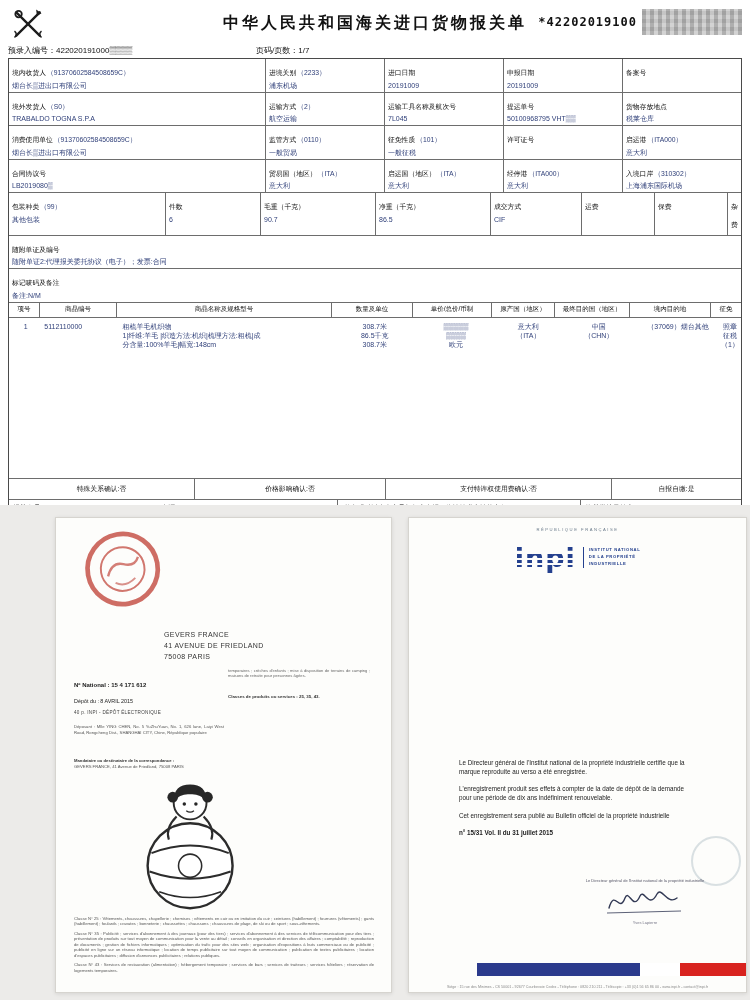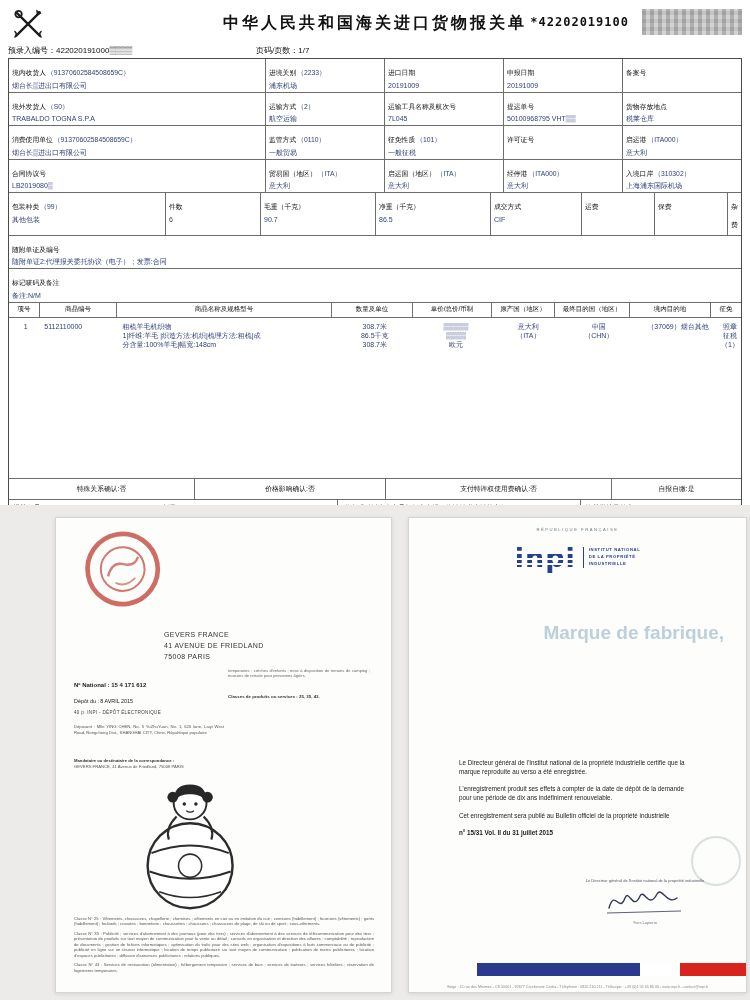--- a/index.html
+++ b/index.html
@@ -7,21 +7,21 @@
 .pre{white-space:pre-line}
 .abs{position:absolute}
 .mosaic{display:inline-block;vertical-align:middle;background:repeating-linear-gradient(90deg,rgba(125,125,125,.45) 0 4px,rgba(205,205,205,.45) 4px 8px),repeating-linear-gradient(0deg,#d8d8d8 0 4px,#bfbfbf 4px 8px)}
 .mosaic-lg{width:100px;height:26px}
 
 
 .customs{position:absolute;left:8px;top:6px;width:734px}
 .form-header{position:relative;height:36px}
 .emblem{position:absolute;left:2px;top:0}
 .form-title{text-align:center;font-size:16px;font-weight:bold;letter-spacing:3px;padding-top:7px}
-.barcode-wrap{position:absolute;right:0;top:3px;display:flex;align-items:center;gap:13px}
+.barcode-wrap{position:absolute;right:0;top:3px;display:flex;align-items:center;gap:5px}
 .barcode-text{font-family:"DejaVu Sans Mono",monospace;font-weight:bold;font-size:12px;letter-spacing:1px}
 .numbers-row{display:flex;align-items:center;font-size:8px;margin:3px 0 2px}
 .numbers-row>:nth-child(1){width:248px}
 .numbers-row>:nth-child(2){flex:1}
 .numbers-row>:nth-child(3){text-align:right}
 .ftable{border:1.5px solid #4a4a4a}
 .ftable>div{border-bottom:1px solid #6d6d6d}
 .ftable>div:last-child{border-bottom:none}
 .frow{display:flex;min-height:28px}
 .cell{border-right:1px solid #6d6d6d;padding:2px 3px;overflow:hidden}
@@ -297,21 +297,20 @@
 
   <div class="page page-right">
     <div class="abs rf-line">RÉPUBLIQUE FRANÇAISE</div>
     <div class="abs inpi-row">
       <div class="inpi-logo"><span>inpi</span><i class="s1"></i><i class="s2"></i><i class="s3"></i></div>
       <div class="inpi-inst pre">INSTITUT NATIONAL
 DE LA PROPRIÉTÉ
 INDUSTRIELLE</div>
     </div>
     <div class="abs inpi-heading">
-      <div class="inpi-h1">Marque de fabrique,</div>
     </div>
     <div class="abs inpi-body">
       <p>Le Directeur général de l'Institut national de la propriété industrielle certifie que la marque reproduite au verso a été enregistrée.</p>
       <p>L'enregistrement produit ses effets à compter de la date de dépôt de la demande pour une période de dix ans indéfiniment renouvelable.</p>
       <p>Cet enregistrement sera publié au Bulletin officiel de la propriété industrielle</p>
       <p class="bold">n° 15/31 Vol. II du 31 juillet 2015</p>
     </div>
     <div class="abs faint-stamp"></div>
     <div class="abs inpi-sign">
       <div class="sg-t">Le Directeur général de l'Institut national de la propriété industrielle</div>

